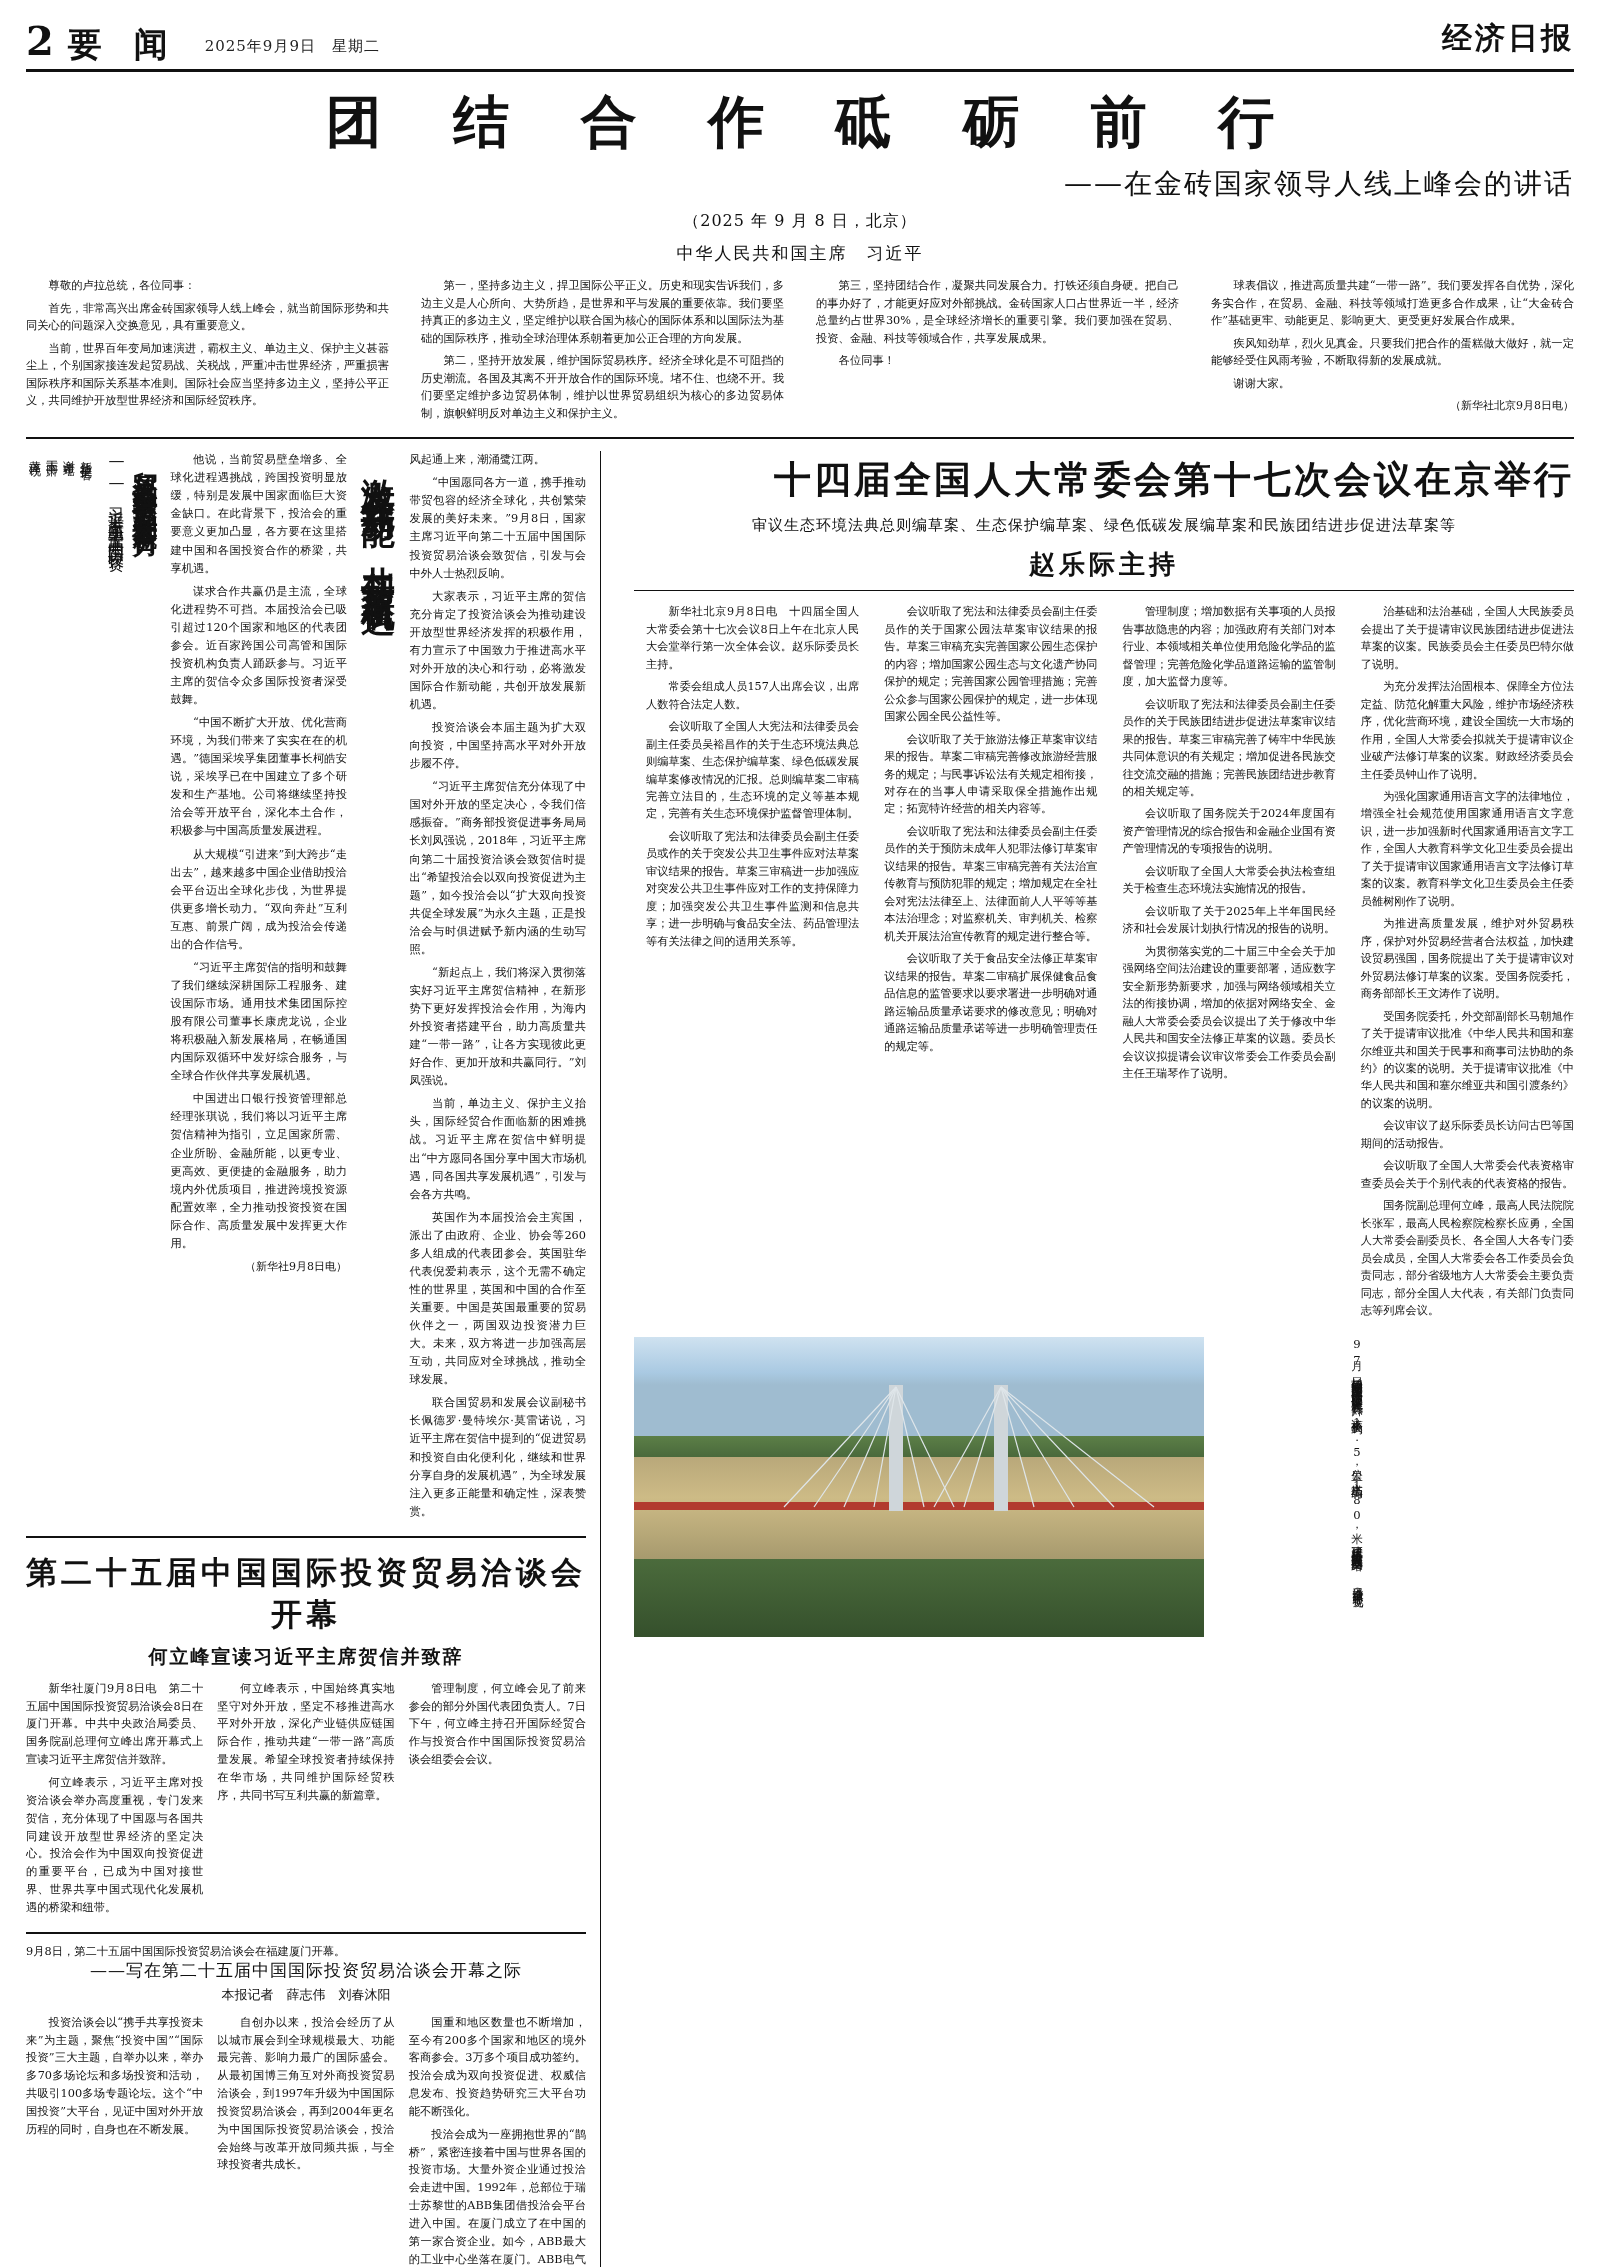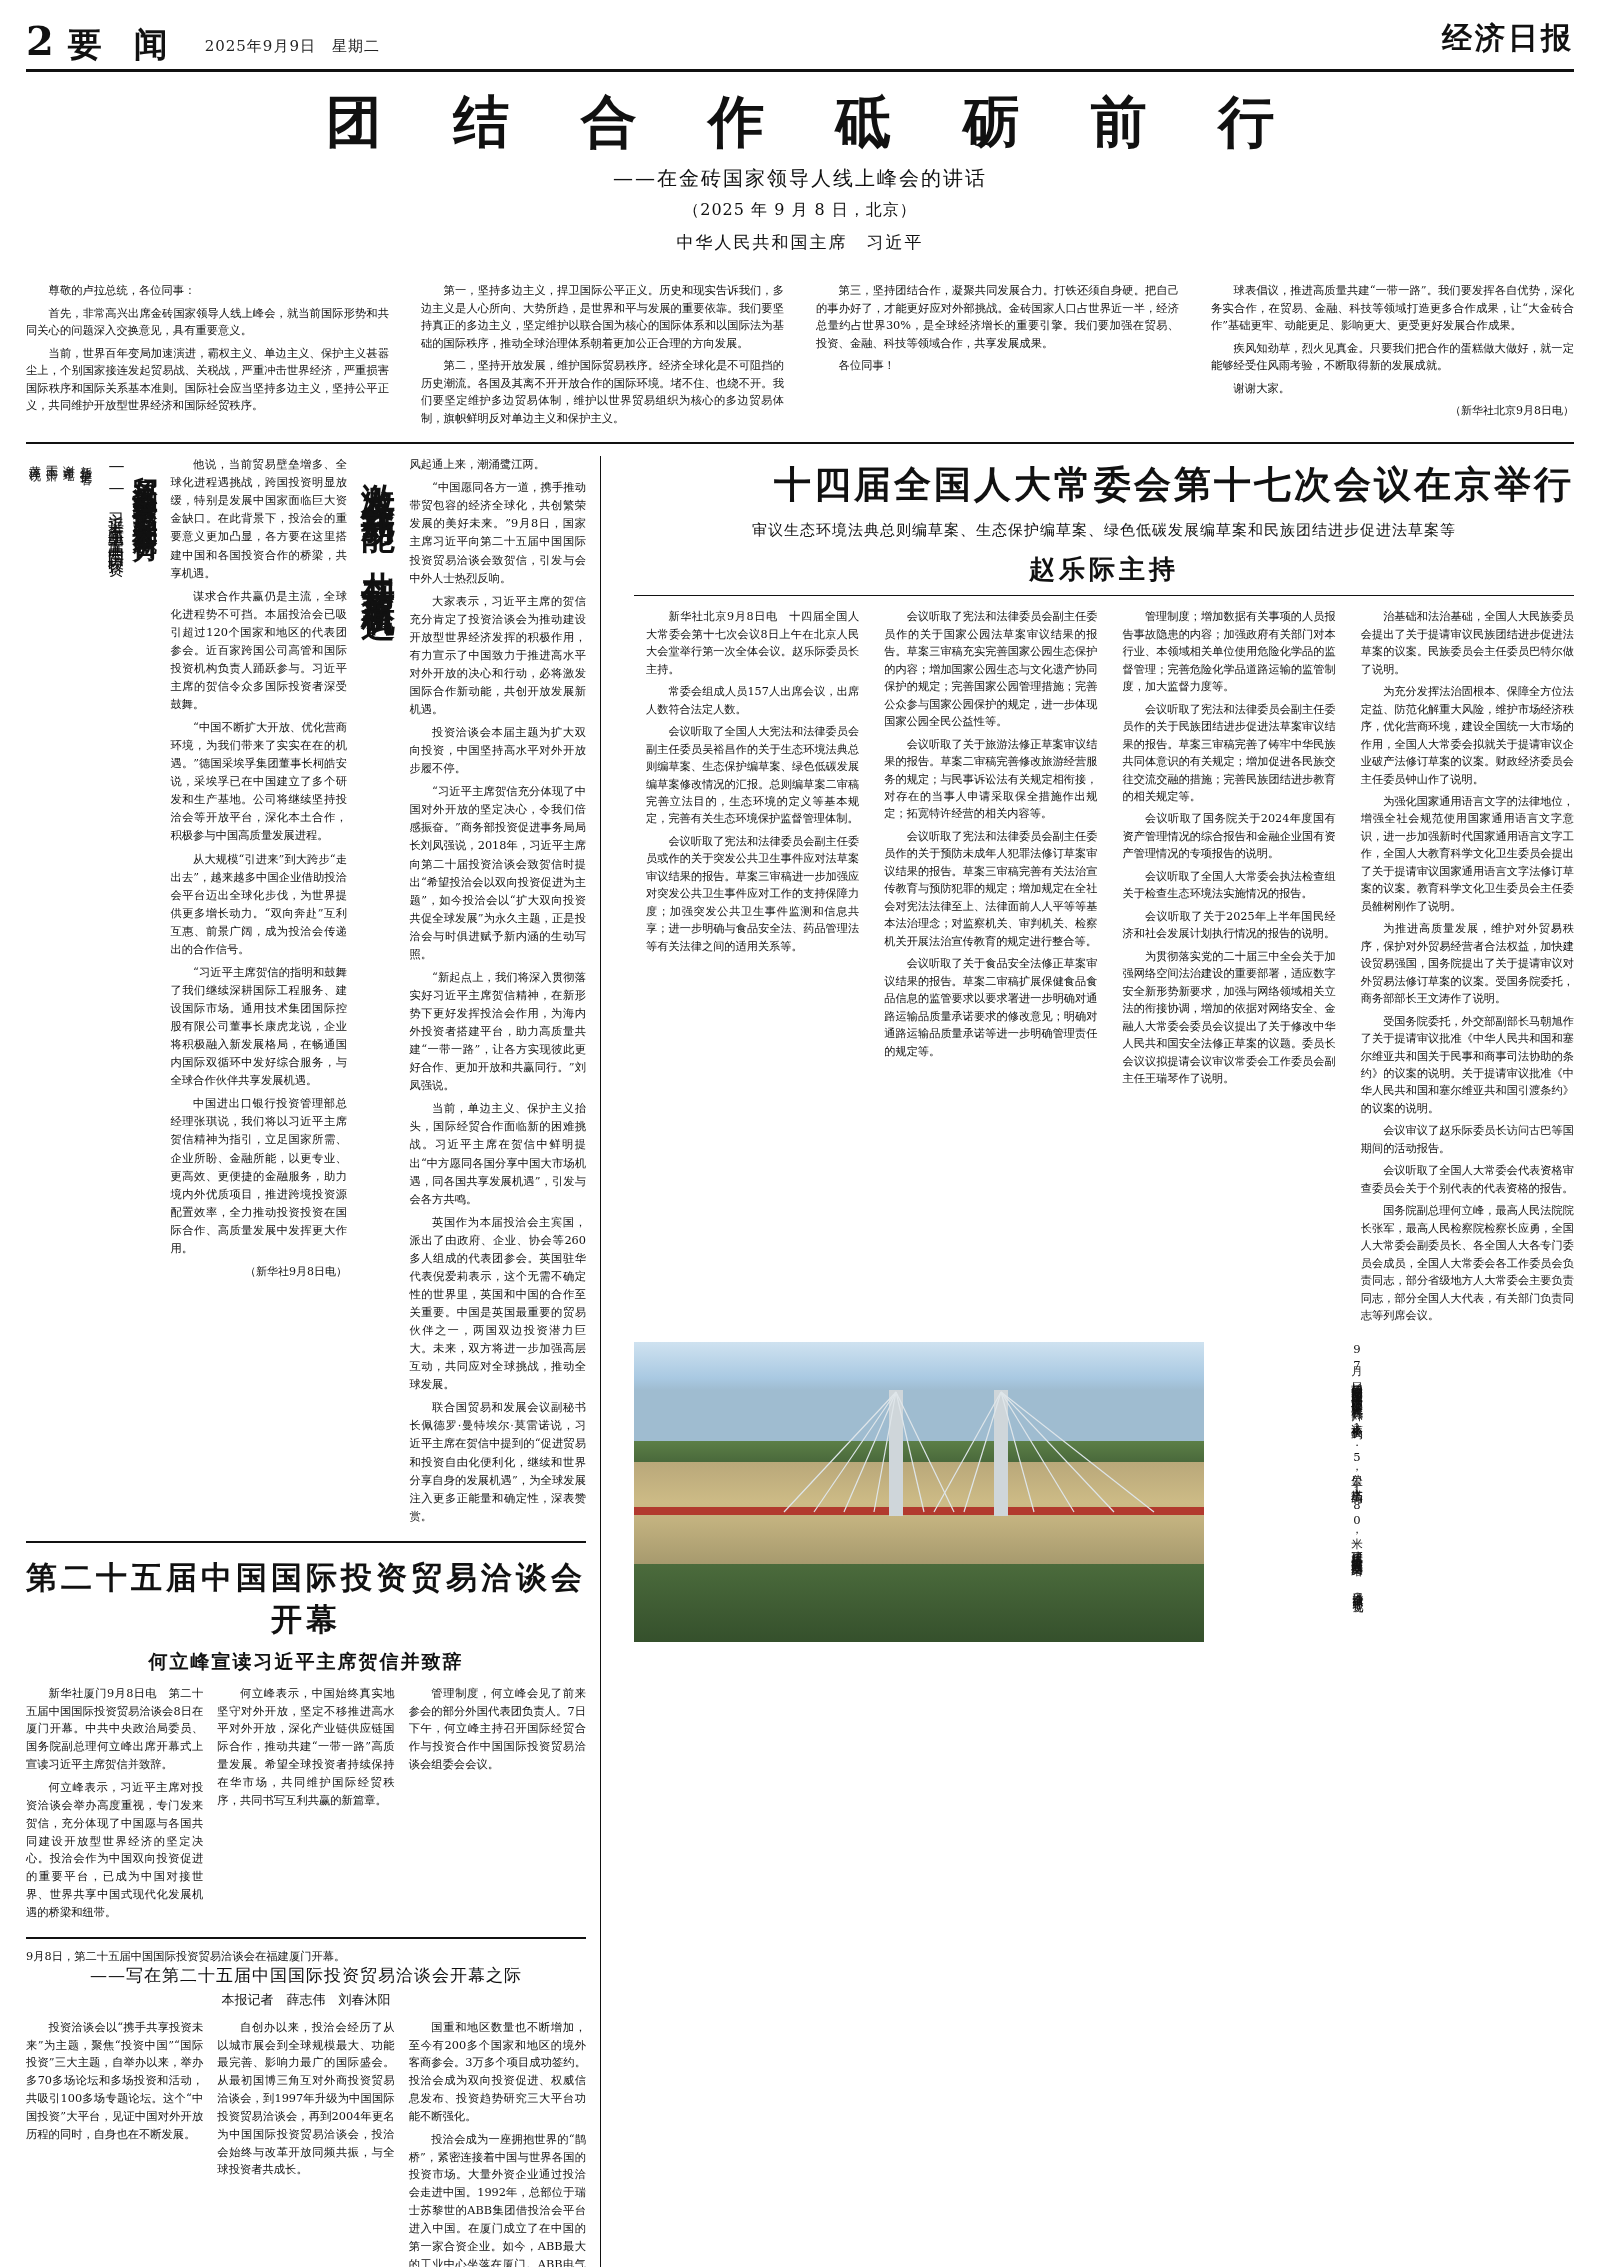--- a/index.html
+++ b/index.html
@@ -10,24 +10,24 @@
   .masthead{display:flex;align-items:flex-end;border-bottom:3px solid #111;padding-bottom:8px;}
   .mh-pageno{font-family:"DejaVu Serif",serif;font-size:40px;font-weight:bold;line-height:1;margin-right:14px;}
   .mh-section{font-size:34px;font-weight:bold;letter-spacing:10px;line-height:1;margin-right:27px;}
   .mh-date{font-size:15px;color:#222;letter-spacing:1px;padding-bottom:5px;}
   .mh-spacer{flex:1;}
   .mh-logo{font-size:30px;font-weight:bold;letter-spacing:3px;padding-bottom:2px;}
 
   
   .lead{padding-top:16px;border-bottom:2px solid #111;padding-bottom:10px;}
   .lead-title{text-align:center;font-size:56px;font-weight:bold;letter-spacing:26px;text-indent:26px;line-height:1.2;}
-  .lead-sub{text-align:center;font-size:20px;margin-top:10px;letter-spacing:2px;}
+  .lead-sub{text-align:right;font-size:28px;margin-top:10px;letter-spacing:2px;}
   .lead-place{text-align:center;font-size:16px;margin-top:8px;letter-spacing:1px;}
   .lead-author{text-align:center;font-size:17px;margin-top:10px;letter-spacing:2px;}
-  .lead-body{display:flex;gap:32px;margin-top:28px;font-size:11.3px;line-height:1.55;text-align:justify;}
+  .lead-body{display:flex;gap:32px;margin-top:12px;font-size:11.3px;line-height:1.55;text-align:justify;}
   .lead-body .col{flex:1;}
   .lead-body p{margin:0 0 5px 0;text-indent:2em;}
   .credit{text-align:right;font-size:11px;margin-top:4px;}
 
   
   .main{display:flex;gap:14px;margin-top:12px;}
   .left{width:560px;}
   .mid{width:20px;}
   .right{flex:1;}
   .vrule{border-left:1px solid #111;height:100%;}

